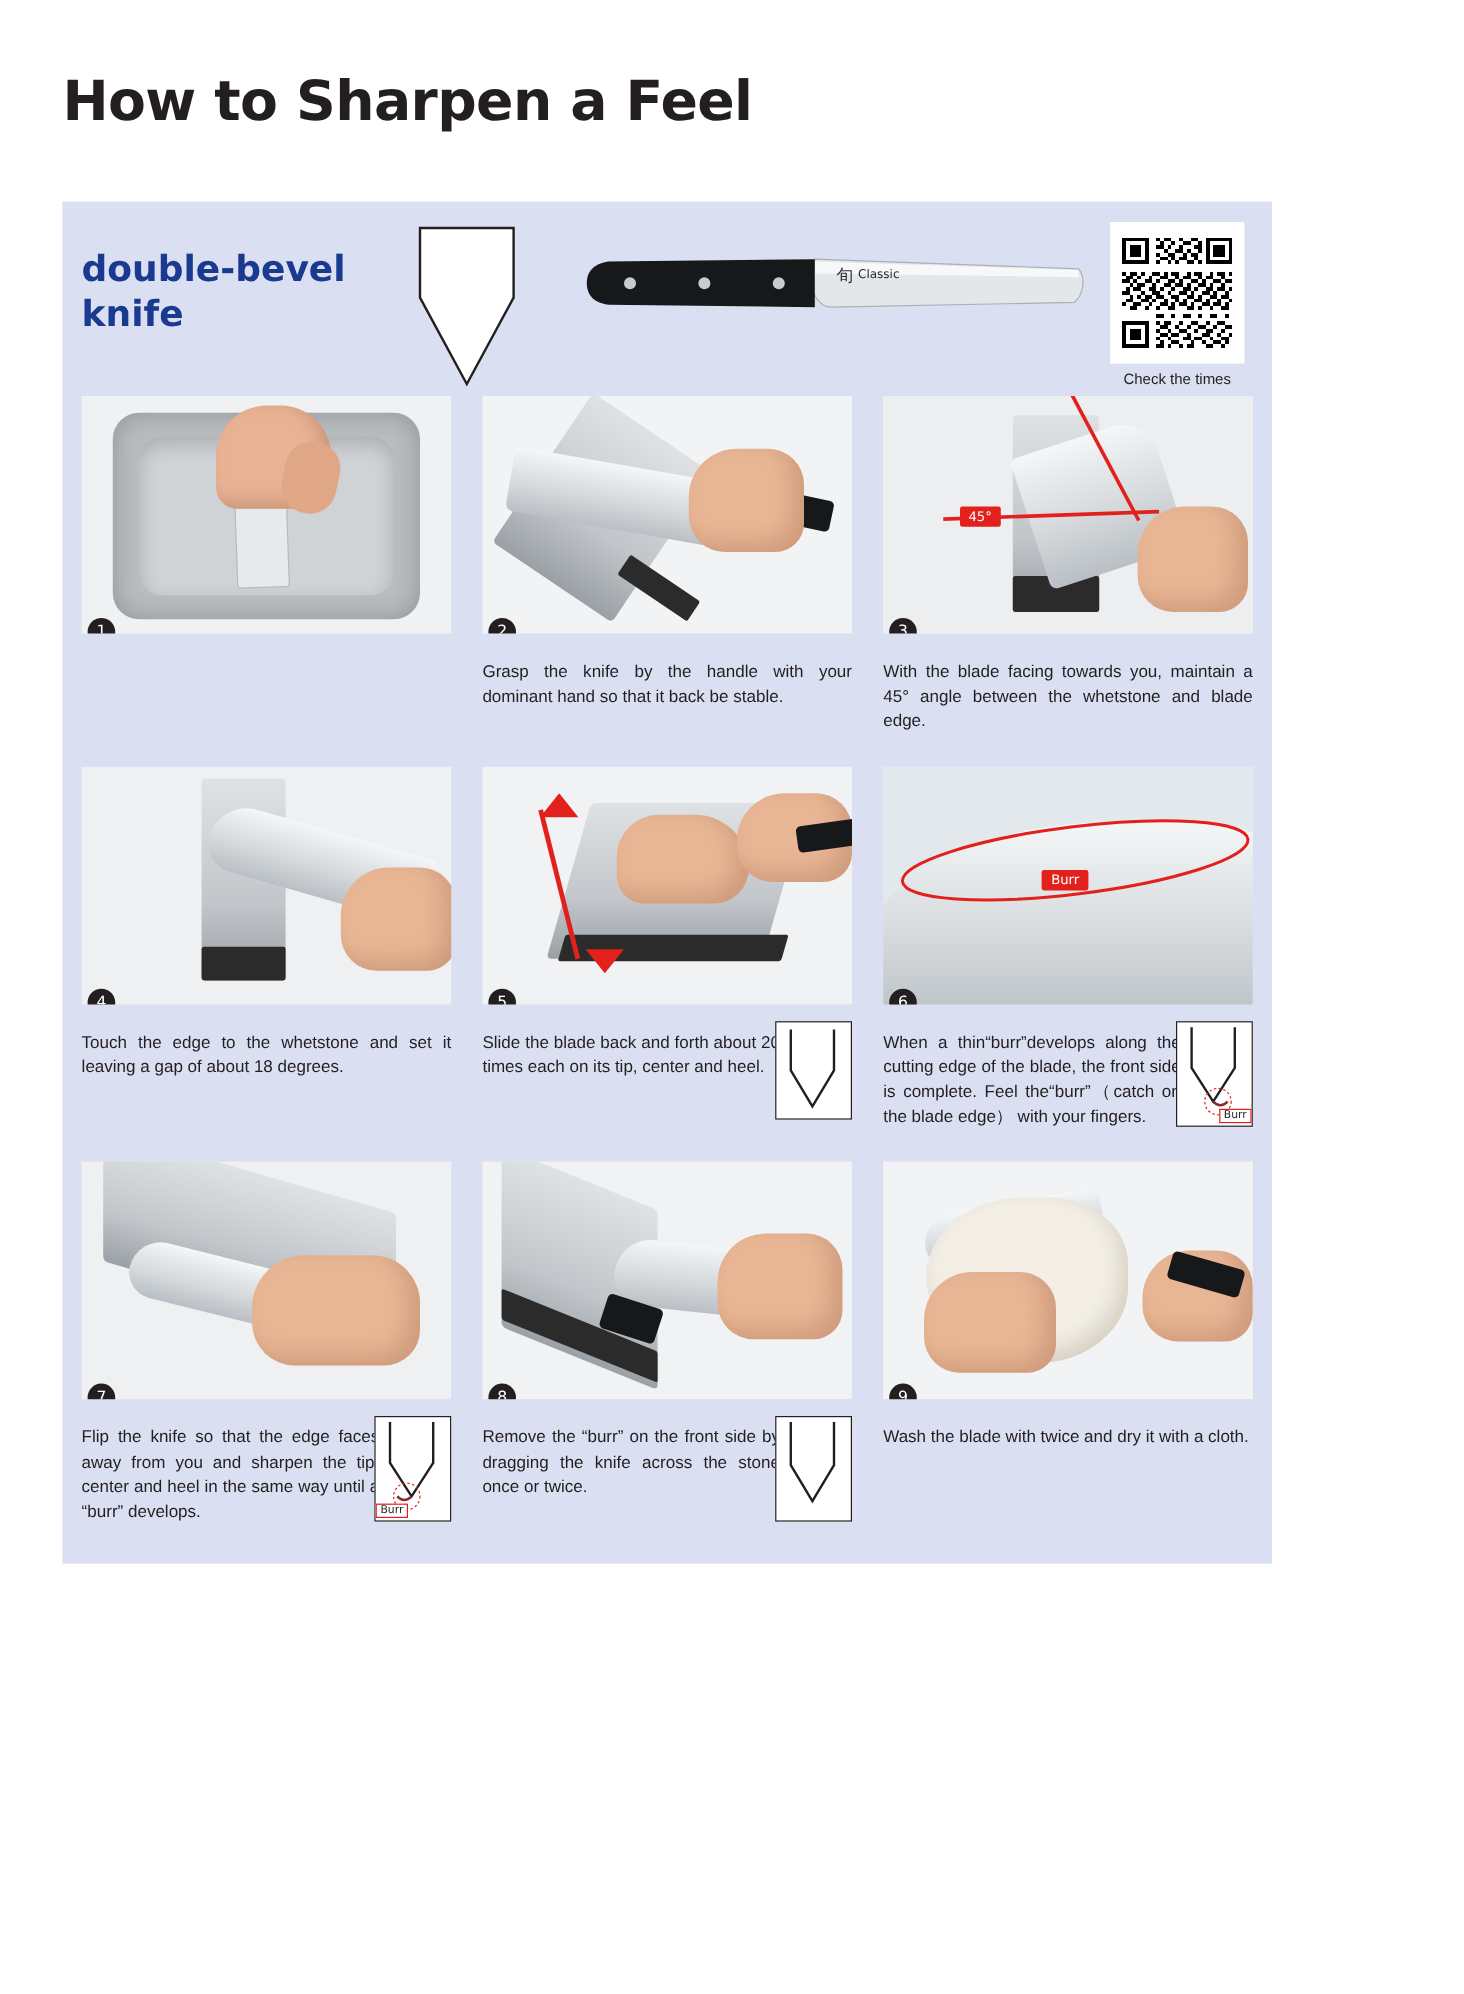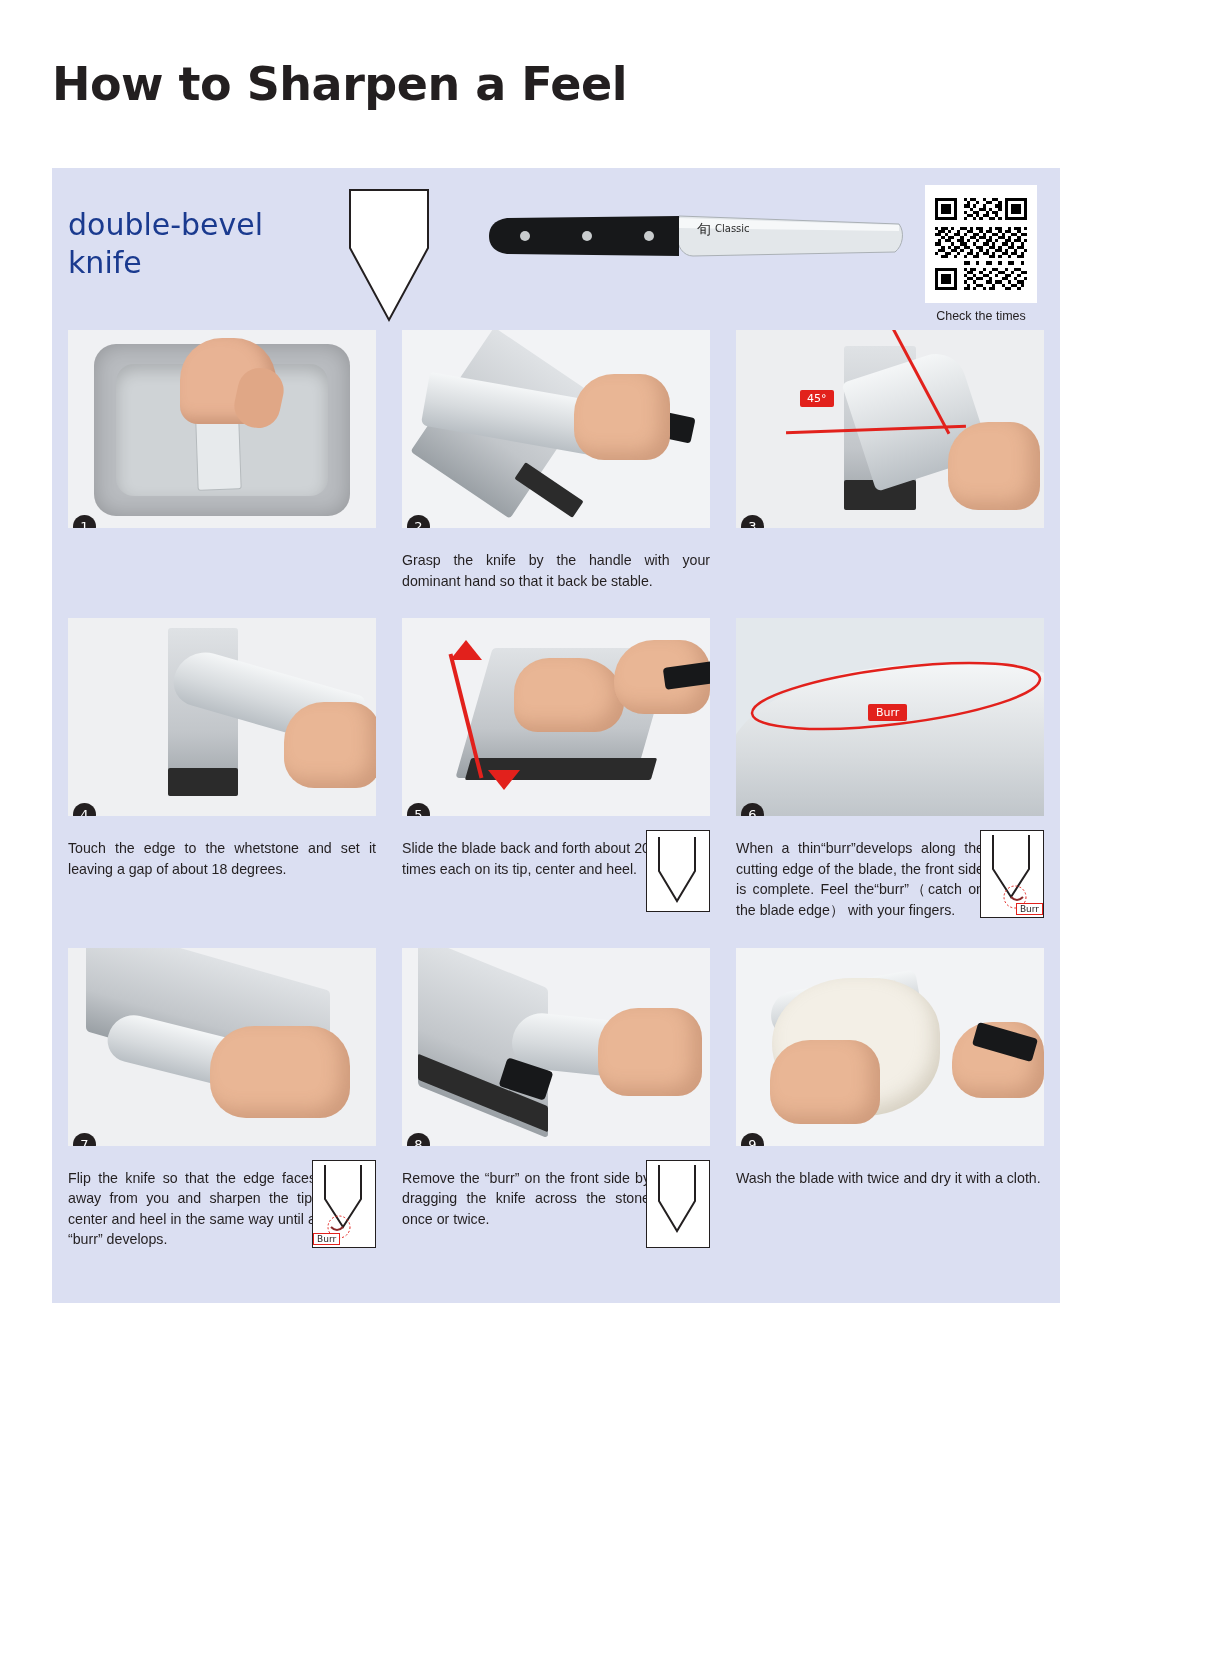--- a/index.html
+++ b/index.html
@@ -39,21 +39,21 @@
   }
 
   
   .panel-heading {
     position: absolute;
     left: 16px;
     top: 38px;
     width: 260px;
     font-size: 30px;
     line-height: 1.25;
-    font-weight: normal;
+    font-weight: bold;
     color: #1a3a8f;
     font-family: "DejaVu Sans", sans-serif;
   }
 
   .blade-profile {
     position: absolute;
     left: 292px;
     top: 18px;
     width: 90px;
     height: 140px;
@@ -463,23 +463,24 @@
 
       <div class="cell">
         <div class="photo">
           <div class="ph-bg" style="background:#edeef0;"></div>
           <div class="stone-block" style="left:108px; top:16px; width:72px; height:164px;"></div>
           <div class="stone-base" style="left:108px; top:150px; width:72px; height:30px;"></div>
           <div class="blade-shape" style="left:120px; top:32px; width:120px; height:114px; transform:rotate(-18deg); border-radius:6px 30px 10px 6px;"></div>
           <div class="hand-shape" style="left:212px; top:92px; width:92px; height:88px;"></div>
           <div class="angle-line" style="left:50px; top:98px; width:180px; transform:rotate(-2deg);"></div>
           <div class="angle-line" style="left:116px; top:44px; width:132px; transform:rotate(62deg);"></div>
-          <div class="angle-tag" style="left:64px; top:60px;">45°</div>
+          <div class="angle-tag" style="left:64px; top:92px;">45°</div>
           <div class="badge">3</div>
         </div>
+        <div class="caption">With the blade facing towards you, maintain a 45° angle between the whetstone and blade edge.</div>
       </div>
     </div>
 
     <div class="row">
 
       <div class="cell">
         <div class="photo">
           <div class="ph-bg" style="background:#eff0f2;"></div>
           <div class="stone-block" style="left:100px; top:10px; width:70px; height:168px;"></div>
           <div class="stone-base" style="left:100px; top:150px; width:70px; height:28px;"></div>

